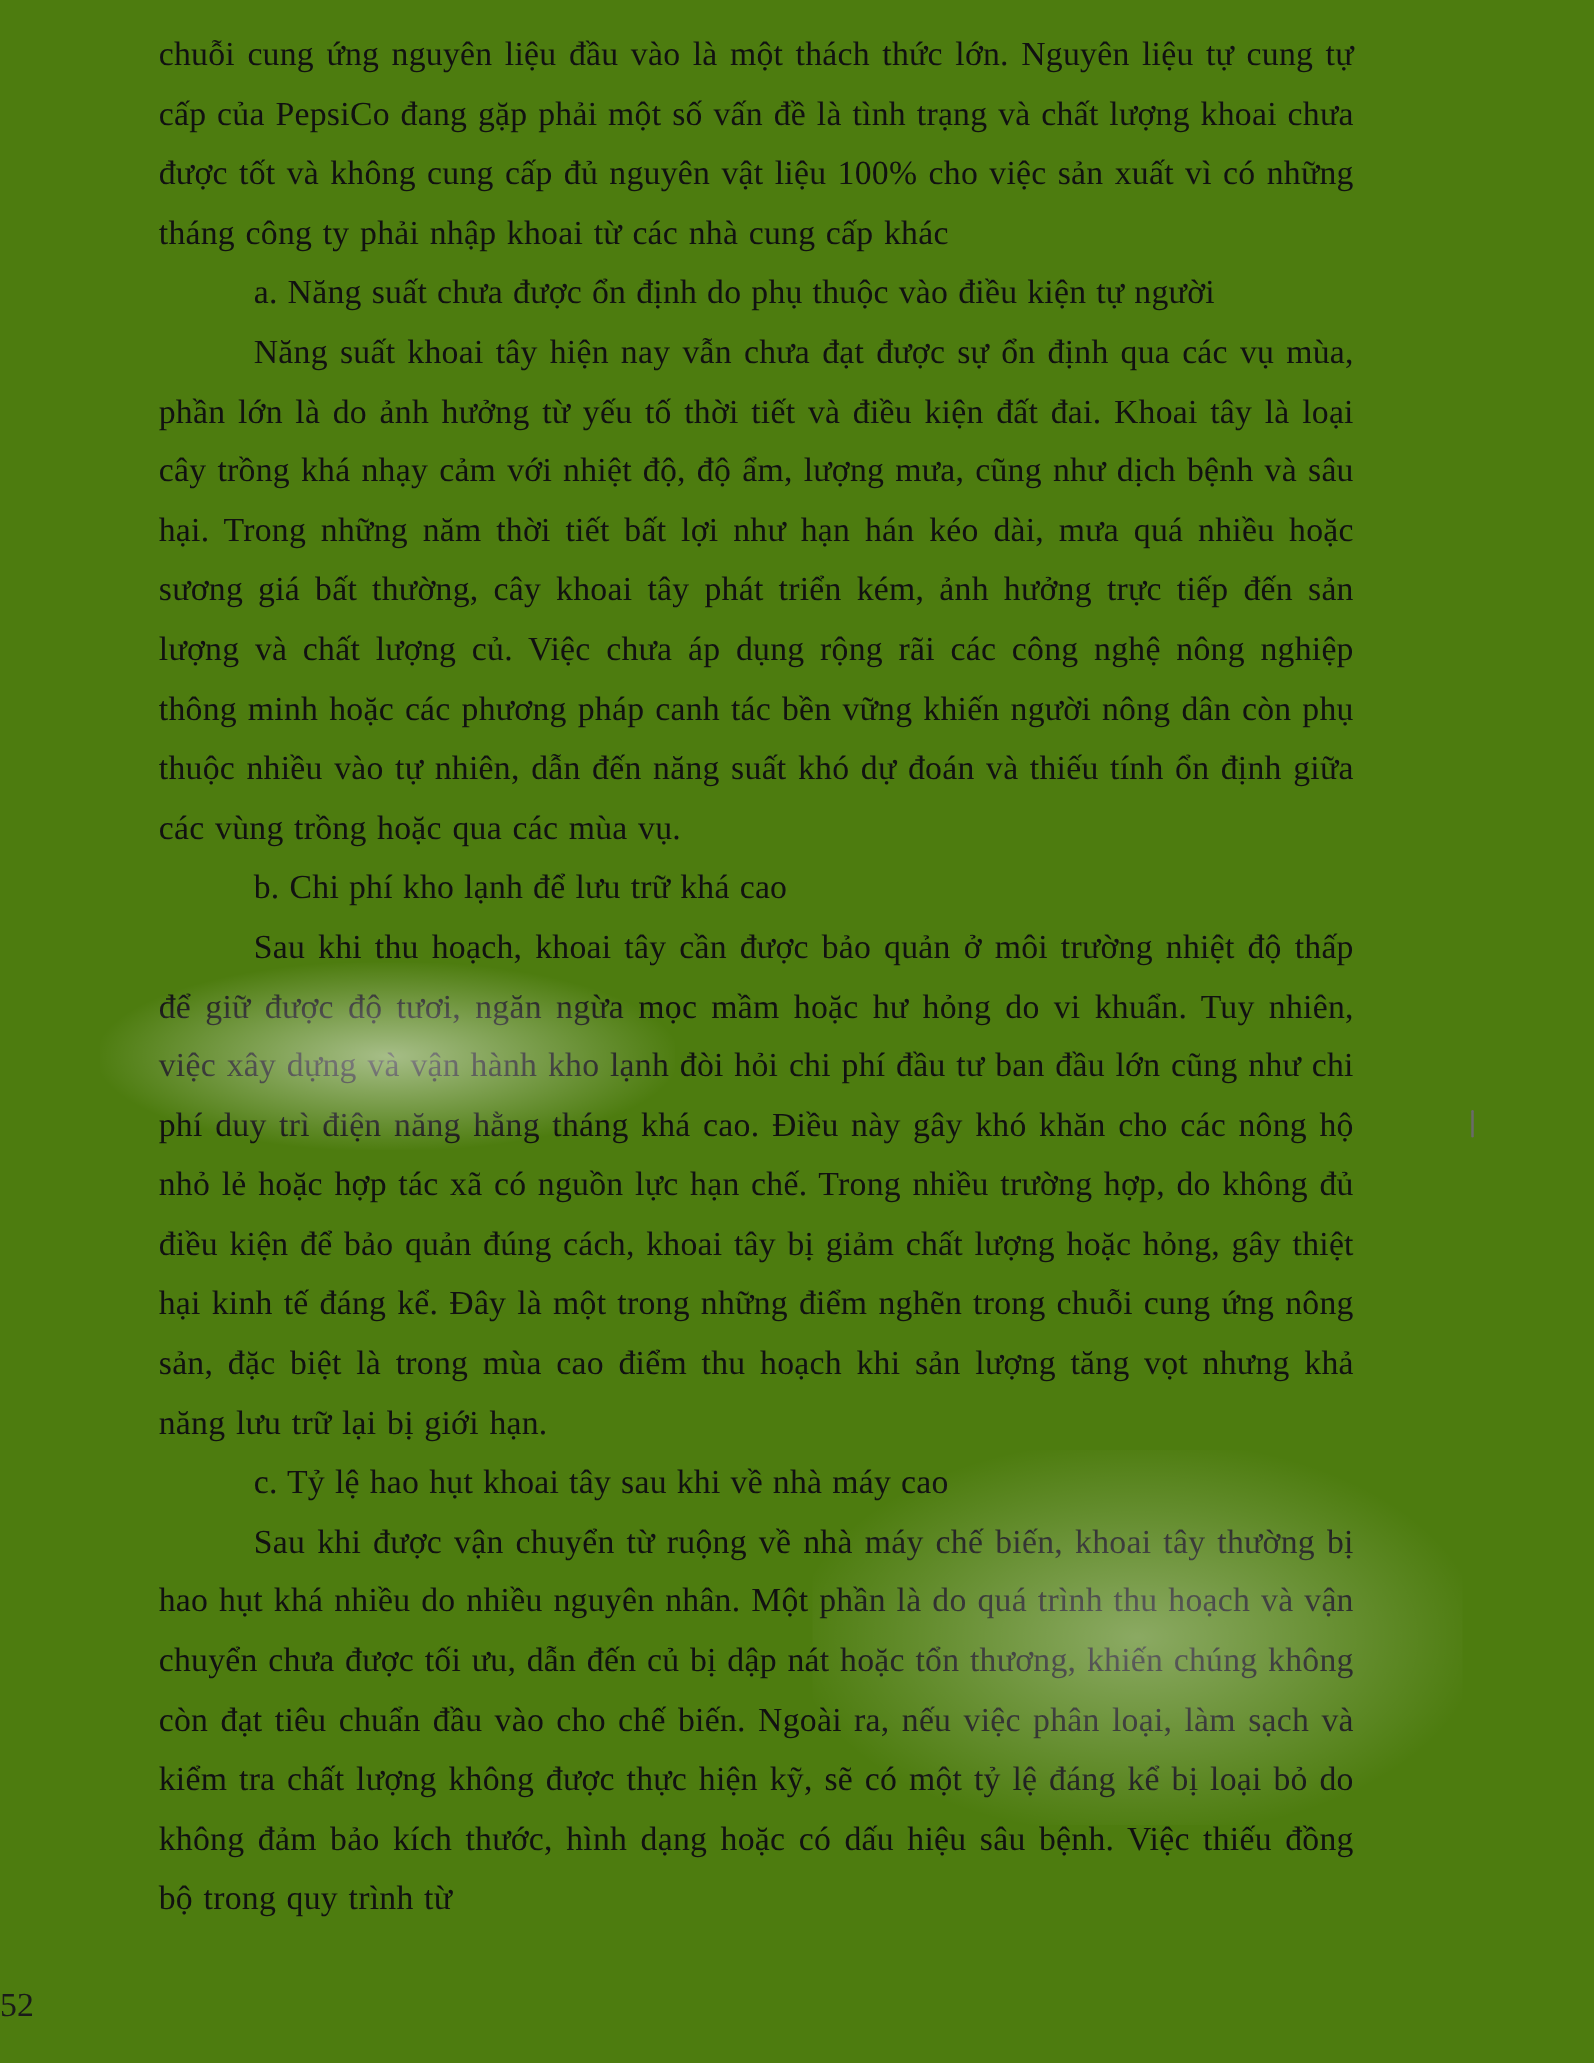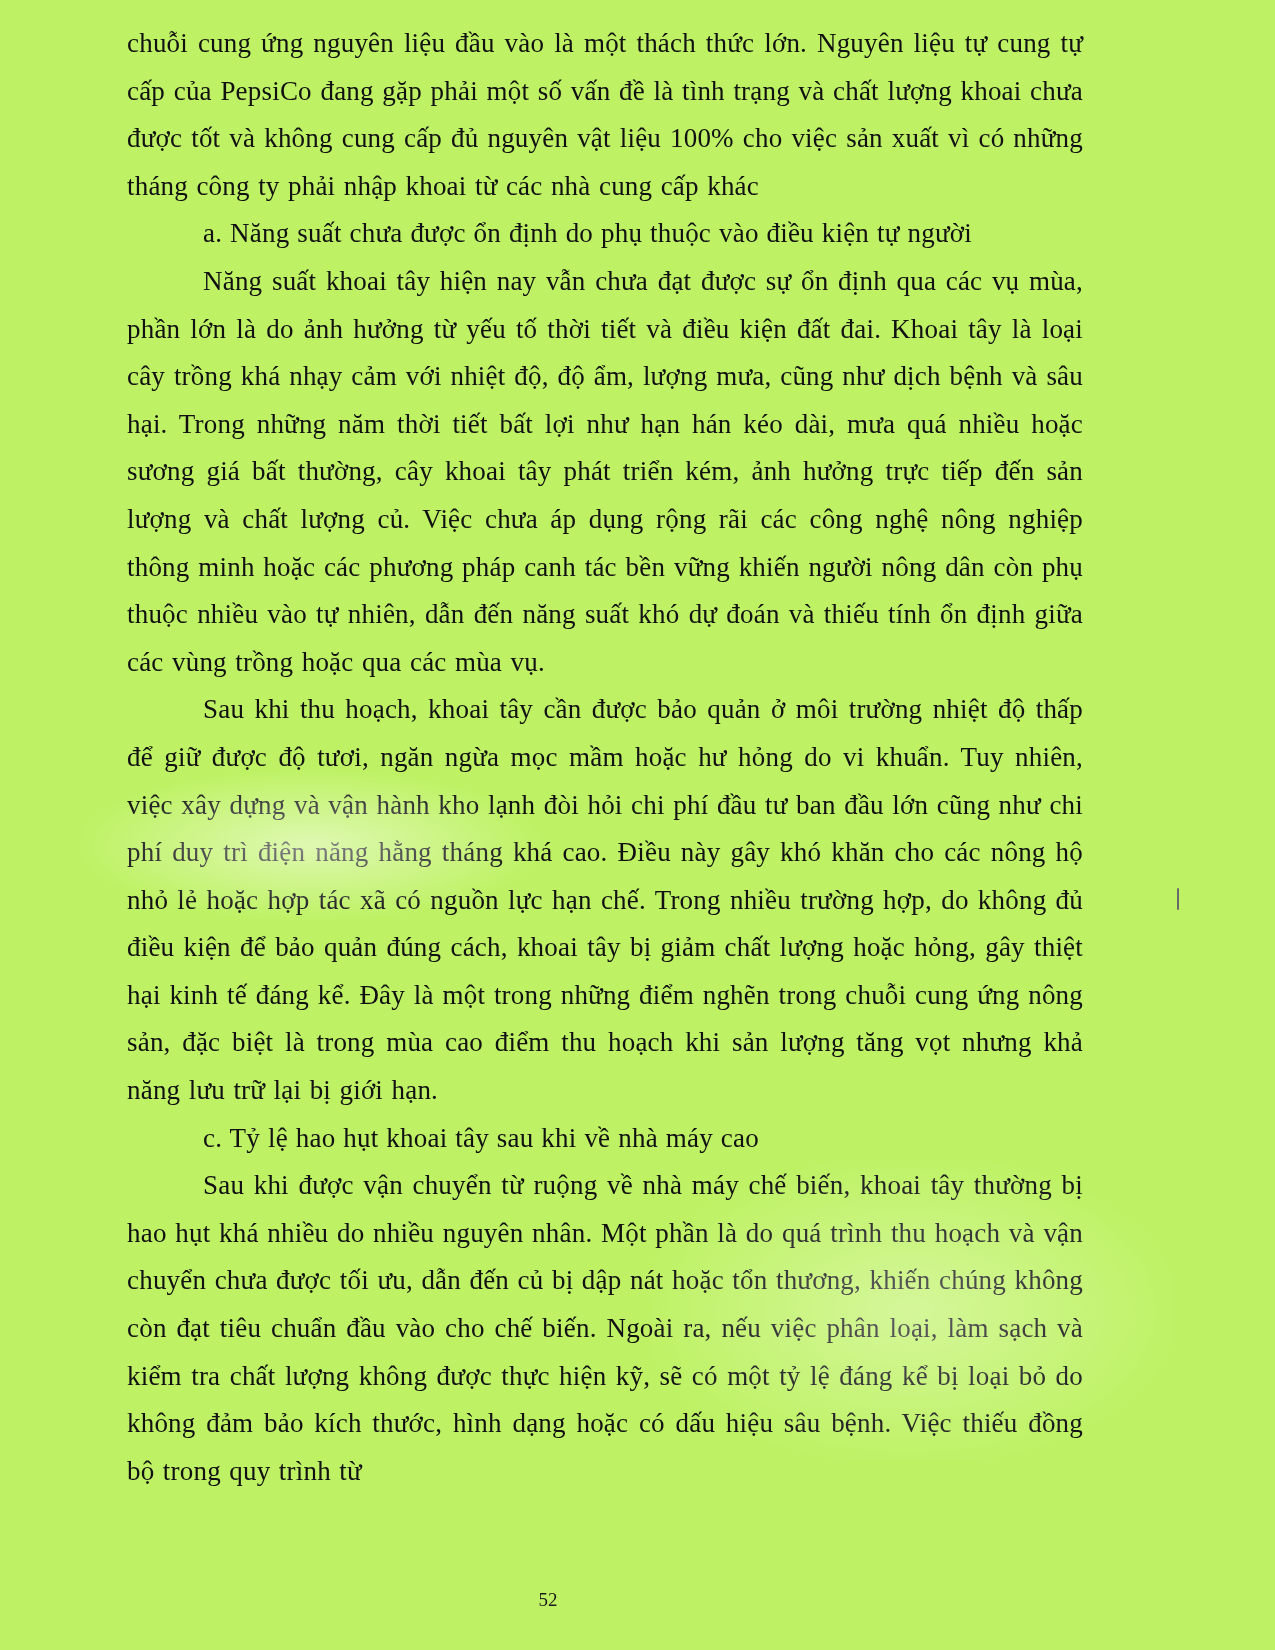--- a/index.html
+++ b/index.html
@@ -6,21 +6,21 @@
   html, body {
     margin: 0;
     padding: 0;
     background: #e9e9e9;
   }
   .sheet {
     position: relative;
     width: 1275px;
     height: 1650px;
     margin: 0 auto;
-    background: #bef264;
+    background: #4d7c0f;
     overflow: hidden;
     font-family: "Liberation Serif", "DejaVu Serif", serif;
     color: #161616;
   }
   
   .textblock {
     position: absolute;
     left: 127px;
     top: 20px;
     width: 956px;
@@ -41,22 +41,21 @@
   .textblock p.heading {
     text-align: left;
     word-spacing: 1px;
   }
   
   .pagenum {
     position: absolute;
     left: 0;
     top: 1589px;
     width: 1096px;
-    text-align: center;
-    font-size: 19px;
+    font-size: 27px;
     color: #1a1a1a;
     filter: blur(0.25px);
   }
   
   .scan-tick {
     position: absolute;
     left: 1177px;
     top: 888px;
     width: 2px;
     height: 22px;
@@ -86,20 +85,21 @@
 </style>
 </head>
 <body>
 
 <div class="sheet">
 
   <div class="textblock">
     <p class="body continuation">chuỗi cung ứng nguyên liệu đầu vào là một thách thức lớn. Nguyên liệu tự cung tự cấp của PepsiCo đang gặp phải một số vấn đề là tình trạng và chất lượng khoai chưa được tốt và không cung cấp đủ nguyên vật liệu 100% cho việc sản xuất vì có những tháng công ty phải nhập khoai từ các nhà cung cấp khác</p>
     <p class="heading">a. Năng suất chưa được ổn định do phụ thuộc vào điều kiện tự người</p>
     <p class="body">Năng suất khoai tây hiện nay vẫn chưa đạt được sự ổn định qua các vụ mùa, phần lớn là do ảnh hưởng từ yếu tố thời tiết và điều kiện đất đai. Khoai tây là loại cây trồng khá nhạy cảm với nhiệt độ, độ ẩm, lượng mưa, cũng như dịch bệnh và sâu hại. Trong những năm thời tiết bất lợi như hạn hán kéo dài, mưa quá nhiều hoặc sương giá bất thường, cây khoai tây phát triển kém, ảnh hưởng trực tiếp đến sản lượng và chất lượng củ. Việc chưa áp dụng rộng rãi các công nghệ nông nghiệp thông minh hoặc các phương pháp canh tác bền vững khiến người nông dân còn phụ thuộc nhiều vào tự nhiên, dẫn đến năng suất khó dự đoán và thiếu tính ổn định giữa các vùng trồng hoặc qua các mùa vụ.</p>
+    <p class="heading">b. Chi phí kho lạnh để lưu trữ khá cao</p>
     <p class="body">Sau khi thu hoạch, khoai tây cần được bảo quản ở môi trường nhiệt độ thấp để giữ được độ tươi, ngăn ngừa mọc mầm hoặc hư hỏng do vi khuẩn. Tuy nhiên, việc xây dựng và vận hành kho lạnh đòi hỏi chi phí đầu tư ban đầu lớn cũng như chi phí duy trì điện năng hằng tháng khá cao. Điều này gây khó khăn cho các nông hộ nhỏ lẻ hoặc hợp tác xã có nguồn lực hạn chế. Trong nhiều trường hợp, do không đủ điều kiện để bảo quản đúng cách, khoai tây bị giảm chất lượng hoặc hỏng, gây thiệt hại kinh tế đáng kể. Đây là một trong những điểm nghẽn trong chuỗi cung ứng nông sản, đặc biệt là trong mùa cao điểm thu hoạch khi sản lượng tăng vọt nhưng khả năng lưu trữ lại bị giới hạn.</p>
     <p class="heading">c. Tỷ lệ hao hụt khoai tây sau khi về nhà máy cao</p>
     <p class="body">Sau khi được vận chuyển từ ruộng về nhà máy chế biến, khoai tây thường bị hao hụt khá nhiều do nhiều nguyên nhân. Một phần là do quá trình thu hoạch và vận chuyển chưa được tối ưu, dẫn đến củ bị dập nát hoặc tổn thương, khiến chúng không còn đạt tiêu chuẩn đầu vào cho chế biến. Ngoài ra, nếu việc phân loại, làm sạch và kiểm tra chất lượng không được thực hiện kỹ, sẽ có một tỷ lệ đáng kể bị loại bỏ do không đảm bảo kích thước, hình dạng hoặc có dấu hiệu sâu bệnh. Việc thiếu đồng bộ trong quy trình từ</p>
   </div>
 
   <div class="fade-a"></div>
   <div class="fade-b"></div>
   <div class="scan-tick"></div>
 
   <div class="pagenum">52</div>

